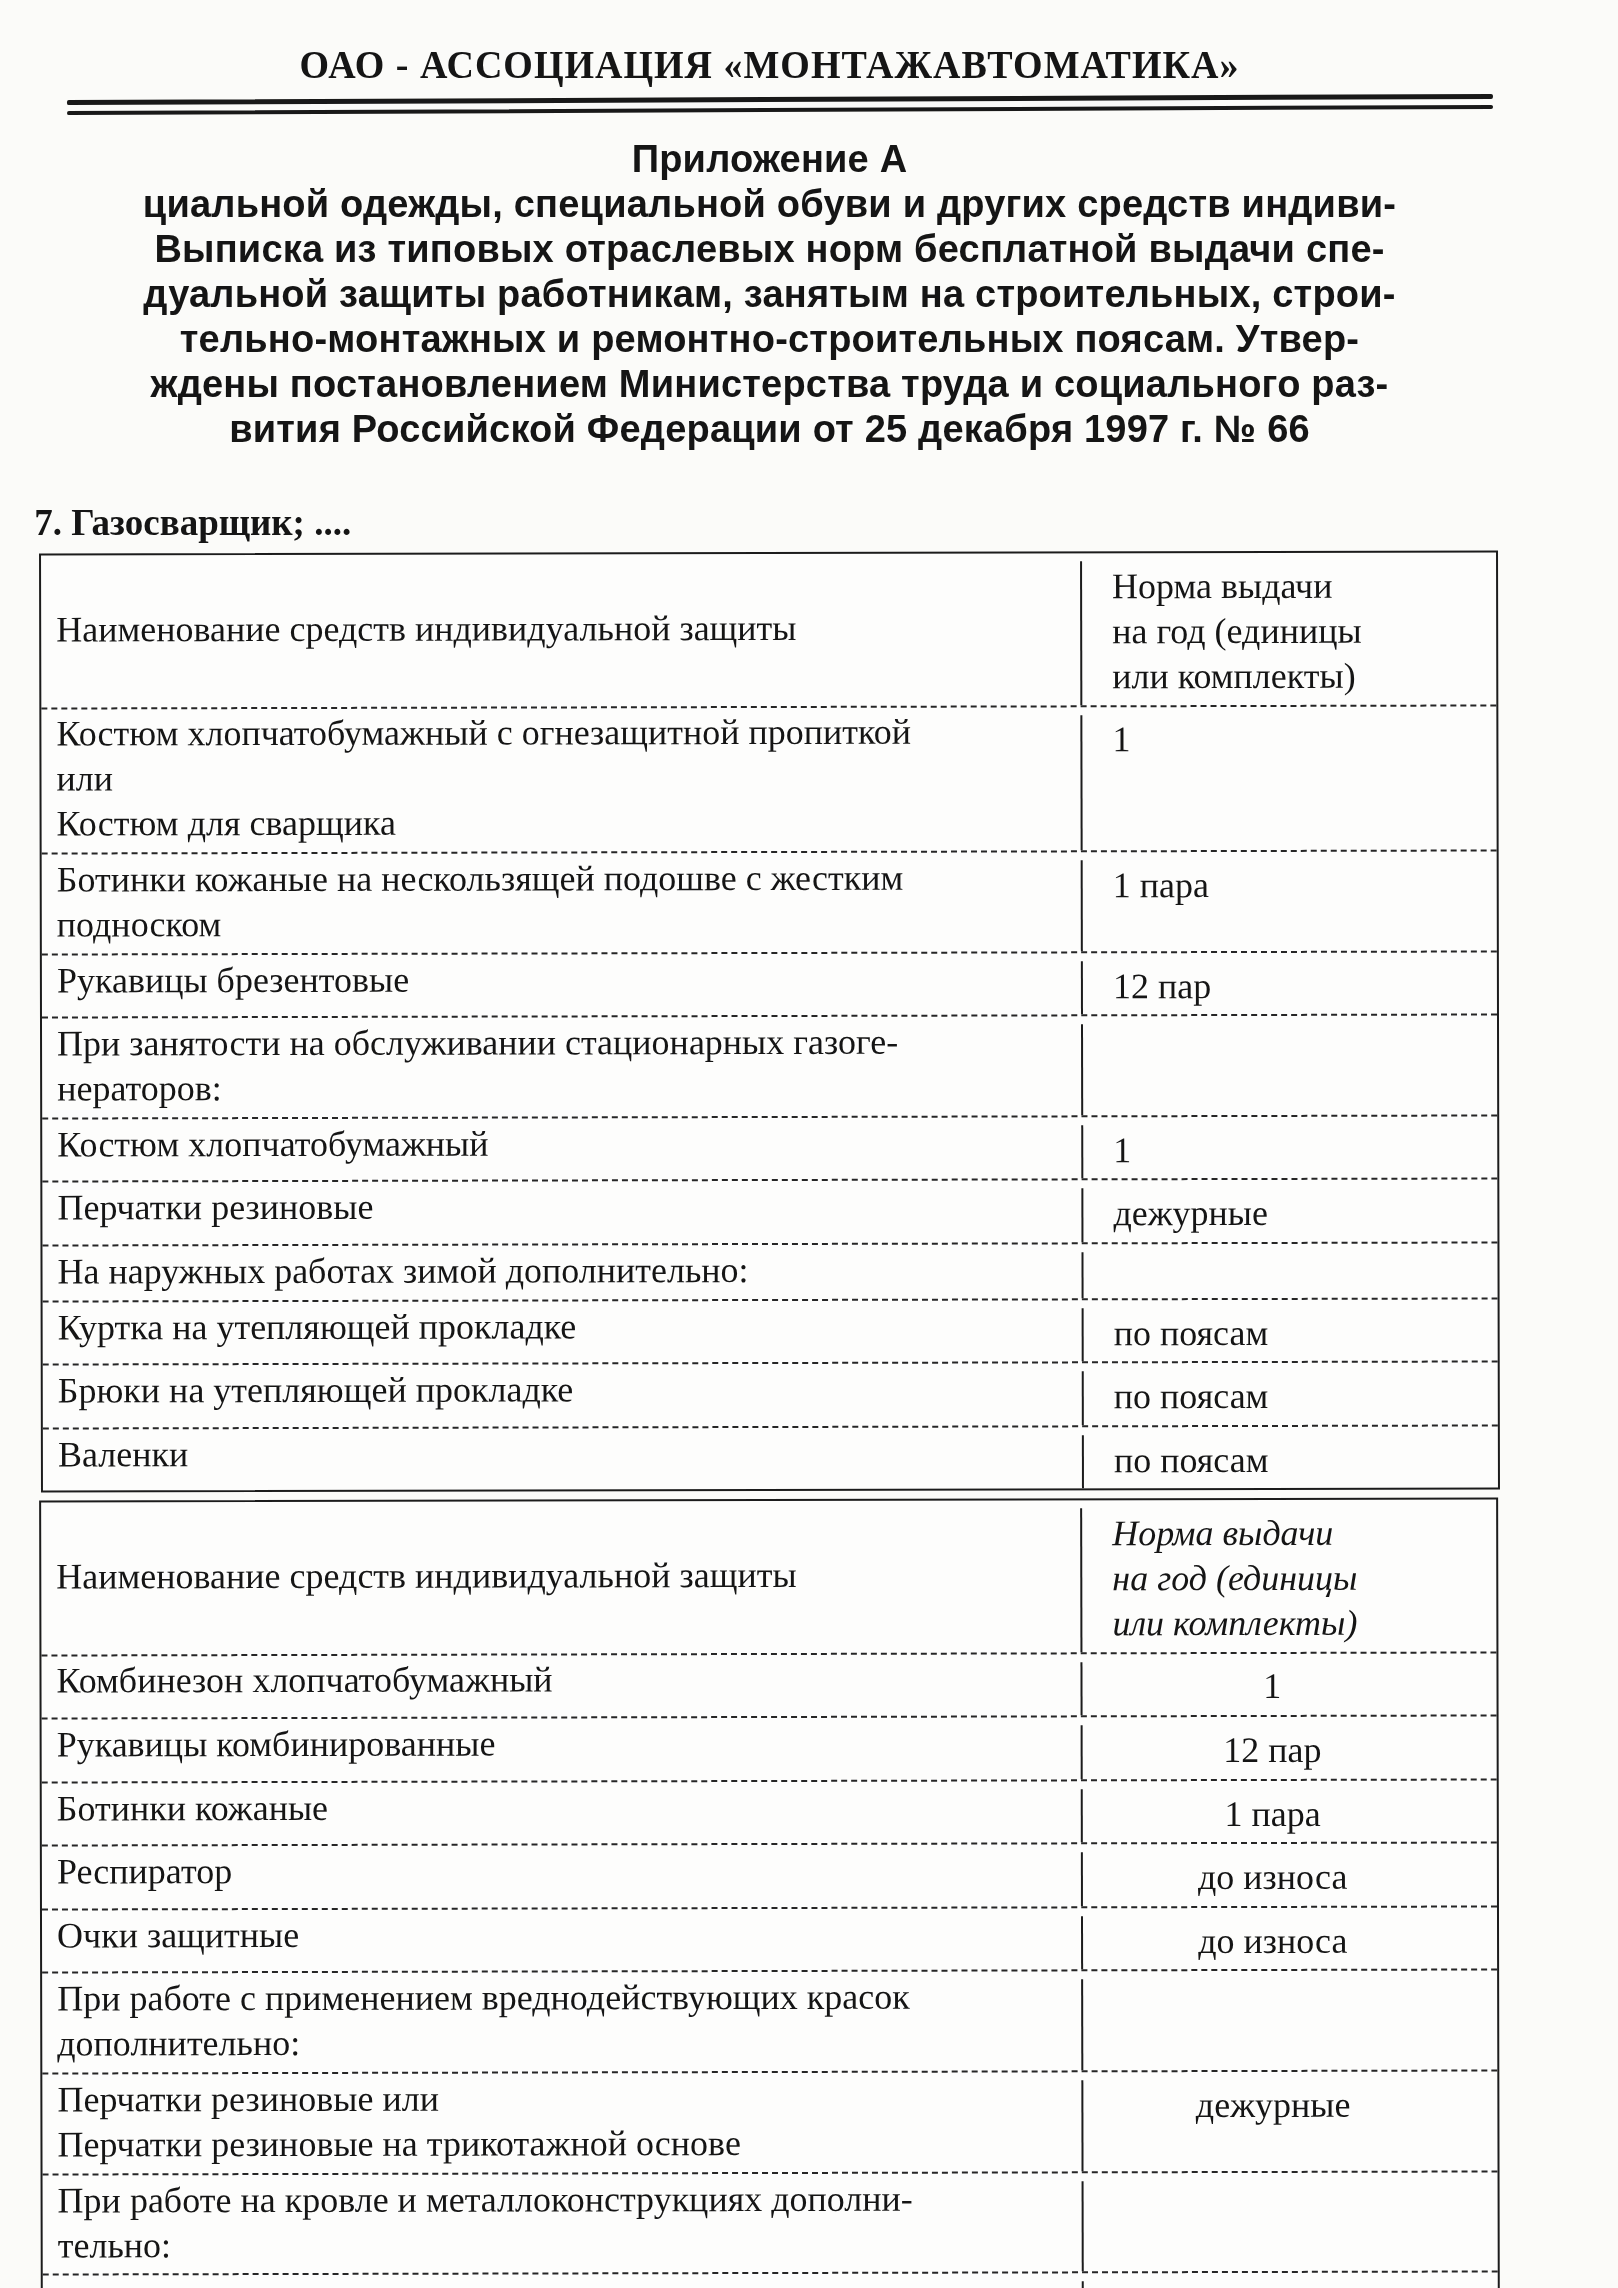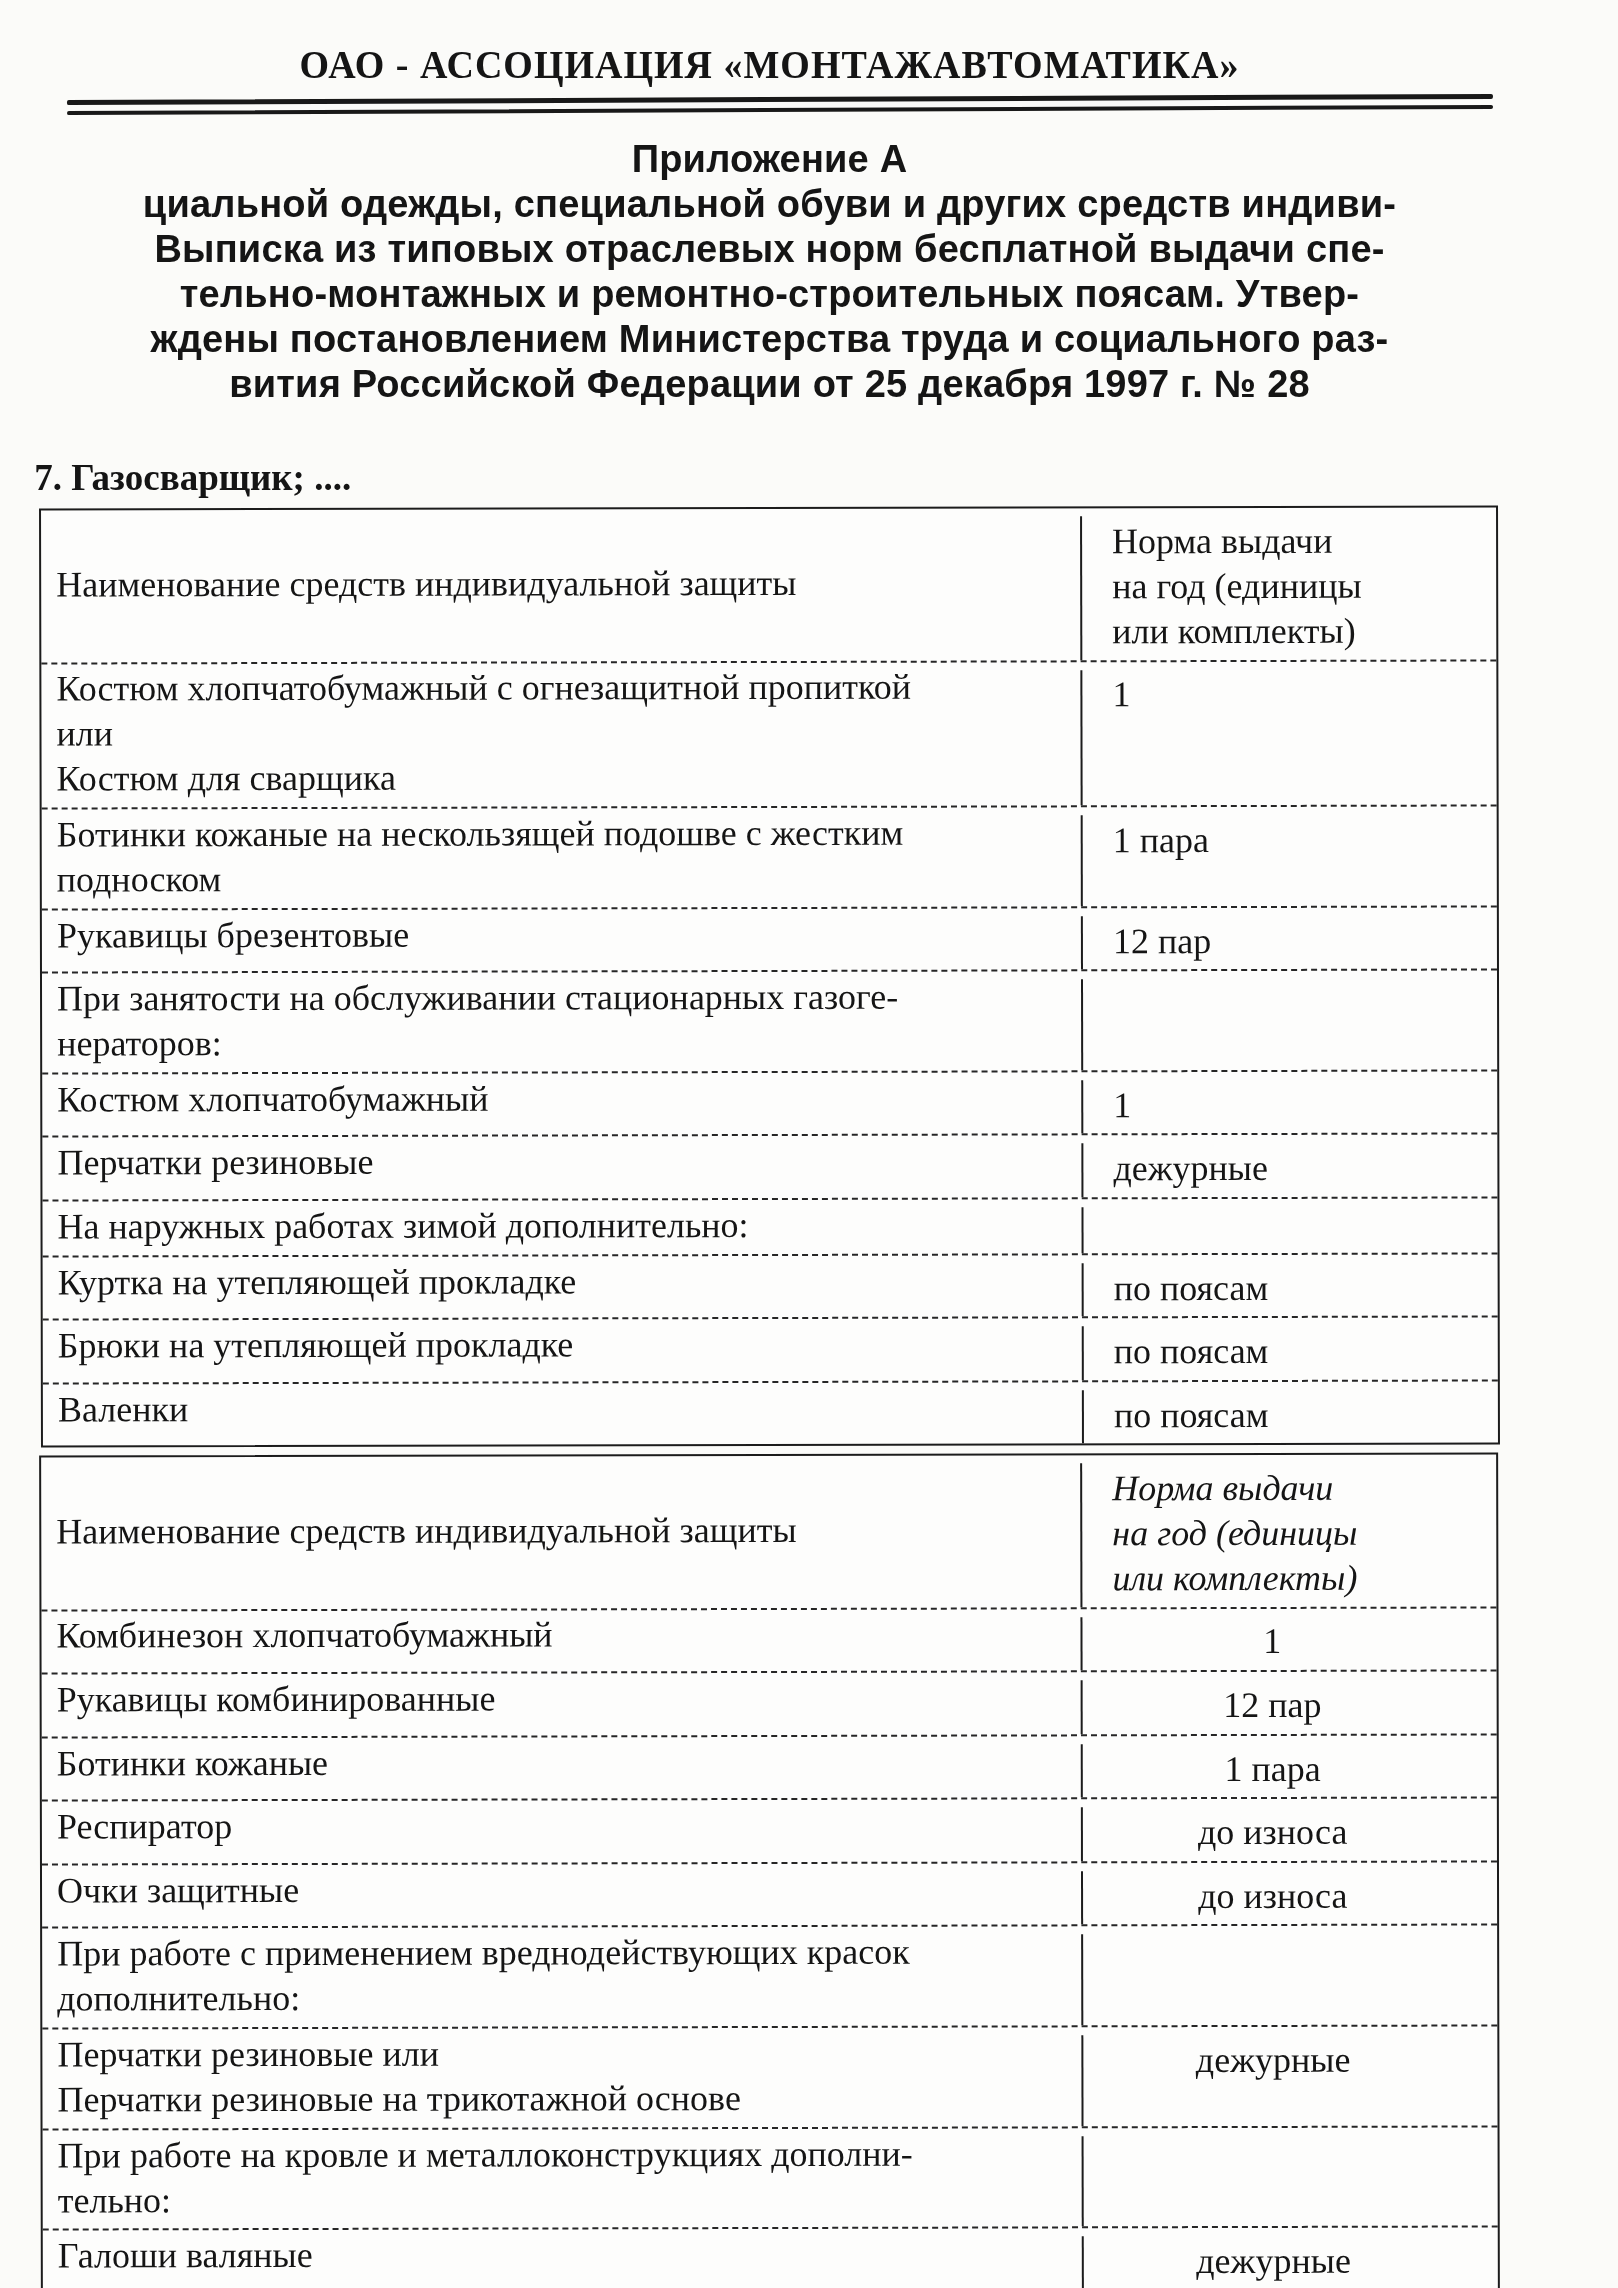--- a/index.html
+++ b/index.html
@@ -94,23 +94,24 @@
     <div class="rule-double">
       <div class="rl r1"></div>
       <div class="rl r2"></div>
     </div>
   </div>
 
   <div class="title-block">
     <div class="appendix">Приложение А</div>
     <div class="tline">циальной одежды, специальной обуви и других средств индиви-</div>
     <div class="tline">Выписка из типовых отраслевых норм бесплатной выдачи спе-</div>
+    <div class="tline">дуальной защиты работникам, занятым на строительных, строи-</div>
     <div class="tline">тельно-монтажных и ремонтно-строительных поясам. Утвер-</div>
     <div class="tline">ждены постановлением Министерства труда и социального раз-</div>
-    <div class="tline">вития Российской Федерации от 25 декабря 1997 г. № 28</div>
+    <div class="tline">вития Российской Федерации от 25 декабря 1997 г. № 66</div>
   </div>
 
   <div class="section-heading sh-7">7. Газосварщик; ....</div>
 
   <div class="spec-table t1">
     <div class="trow thead">
       <div class="c1">Наименование средств индивидуальной защиты</div>
       <div class="c2">Норма выдачи
 на год (единицы
 или комплекты)</div>

